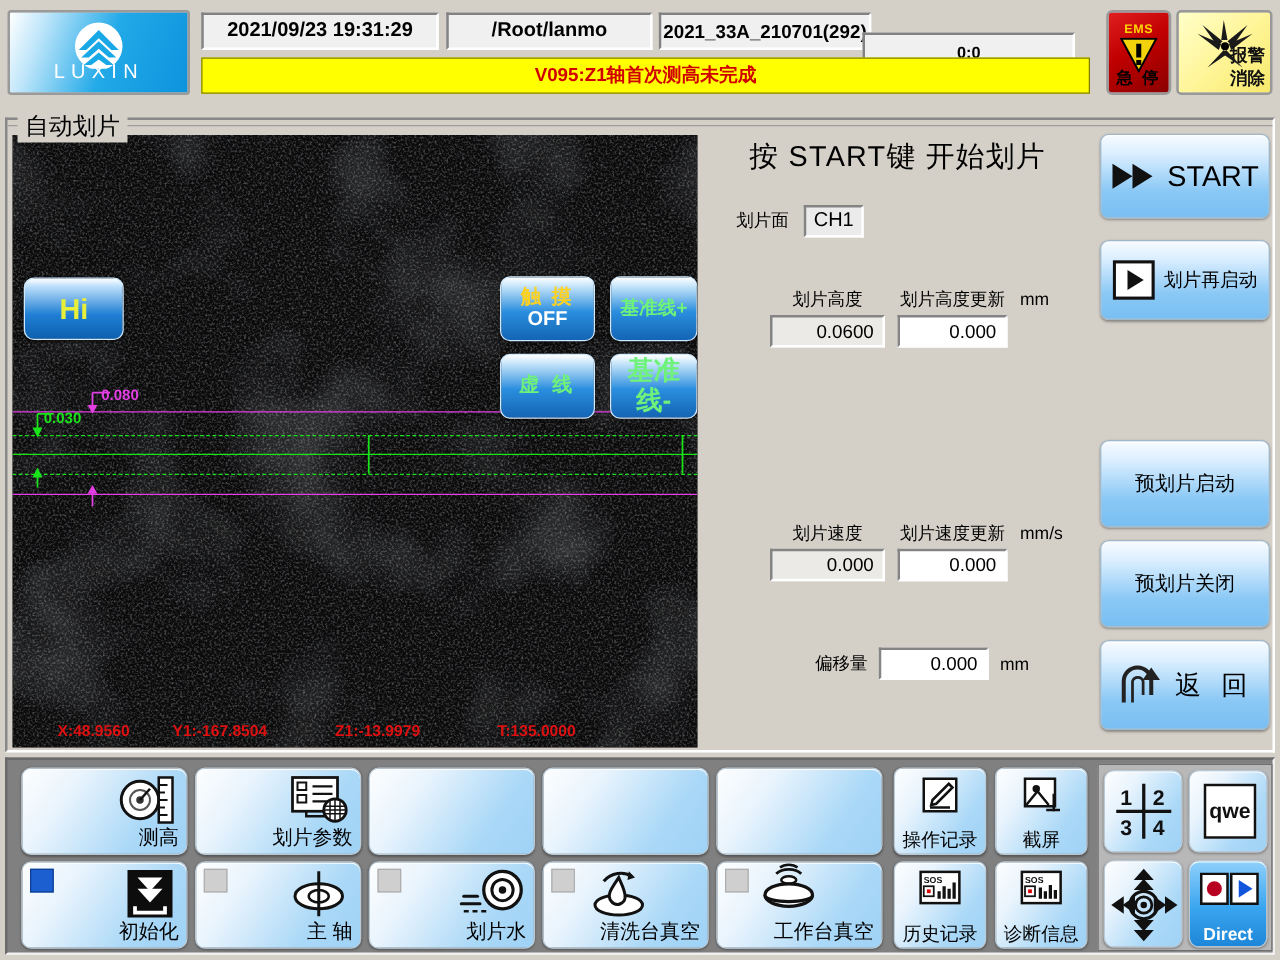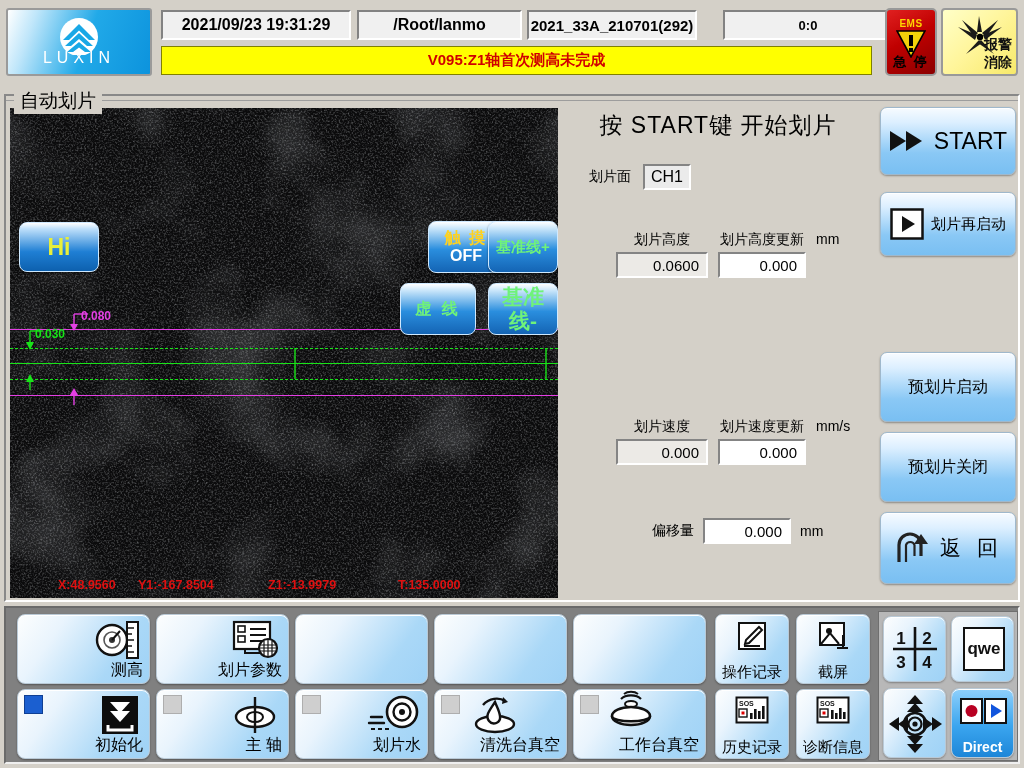--- a/index.html
+++ b/index.html
@@ -29,21 +29,21 @@
 
   .hdr-field {
     position:absolute; top:10px; height:30px;
     background:#f0f0f0; border:2px solid; border-color:#828282 #ffffff #ffffff #828282;
     display:flex; align-items:center; justify-content:center;
     font-size:16px; font-weight:bold; color:#000;
   }
   #hdr-datetime { left:161px; width:190px; }
   #hdr-path     { left:357px; width:165px; }
   #hdr-recipe   { left:527px; width:170px; font-size:15px; }
-  #hdr-counter  { left:723px; width:170px; font-size:13px; }
+  #hdr-counter  { left:690px; width:170px; font-size:13px;margin-top:16px; }
 
   #alarm-bar {
     position:absolute; left:161px; top:46px; width:711px; height:29px;
     background:#ffff00; border:1px solid #808000;
     display:flex; align-items:center; justify-content:center;
     color:#d00000; font-size:15px; font-weight:bold;
   }
 
   #ems-btn {
     position:absolute; left:885px; top:8px; width:52px; height:68px;
@@ -92,21 +92,21 @@
   .vid-btn {
     position:absolute; border:1px solid #cfe9ff; border-radius:8px;
     background:linear-gradient(180deg,#ffffff 0%,#cde8fb 12%,#2a8ede 55%,#1464b4 100%);
     display:flex; flex-direction:column; align-items:center; justify-content:center;
     font-weight:bold; line-height:1.15; text-align:center;
     box-shadow:0 1px 2px rgba(0,0,0,.5);
   }
   #hi-btn { left:9px; top:114px; width:80px; height:50px;
     background:linear-gradient(180deg,#ffffff 0%,#bfe0fb 12%,#1f7fd4 60%,#0d60ae 100%);}
   #hi-btn span { color:#e8ef3a; font-size:23px; }
-  #touch-btn { left:390px; top:113px; width:76px; height:52px;margin-left:28px; }
+  #touch-btn { left:390px; top:113px; width:76px; height:52px; }
   #touch-btn .l1 { color:#ffd21e; font-size:16px; letter-spacing:2px; }
   #touch-btn .l2 { color:#ffffff; font-size:16px; }
   #dashline-btn { left:390px; top:175px; width:76px; height:52px; }
   #dashline-btn span { color:#6ff27a; font-size:16px; letter-spacing:3px; }
   #refplus-btn { left:478px; top:113px; width:70px; height:52px; }
   #refplus-btn span { color:#6ff27a; font-size:15px; }
   #refminus-btn { left:478px; top:175px; width:70px; height:52px; }
   #refminus-btn span { color:#6ff27a; font-size:21px; }
 
   
@@ -341,21 +341,21 @@
       <span>虚 线</span>
     </div>
     <div class="vid-btn" id="refplus-btn">
       <span>基准线+</span>
     </div>
     <div class="vid-btn" id="refminus-btn">
       <span>基准线-</span>
     </div>
 
     <div id="coord-row">
-      <div style="width:128px; padding-left:48px;">X:48.9560</div>
+      <div style="width:128px; padding-left:36px;">X:48.9560</div>
       <div style="width:130px;">Y1:-167.8504</div>
       <div style="width:130px;">Z1:-13.9979</div>
       <div style="width:120px;">T:135.0000</div>
     </div>
   </div>
 
   <div id="center">
     <div id="center-title">按 START键 开始划片</div>
 
     <div id="face-row">

